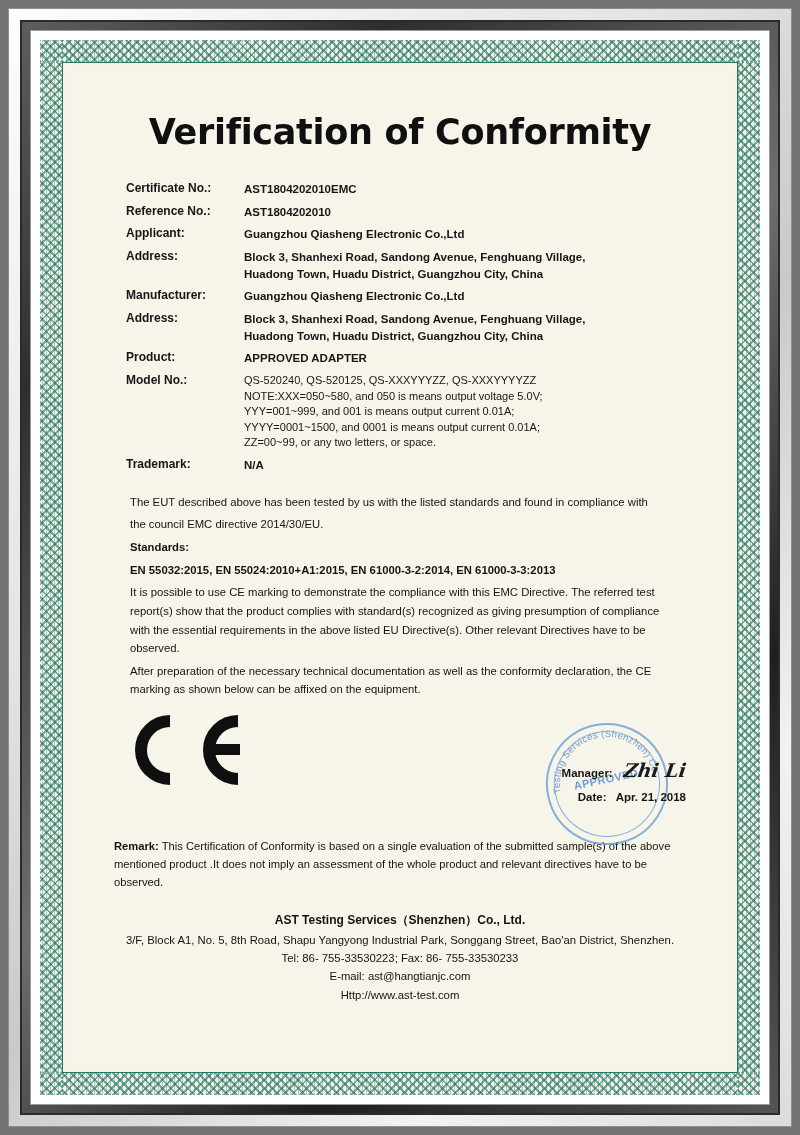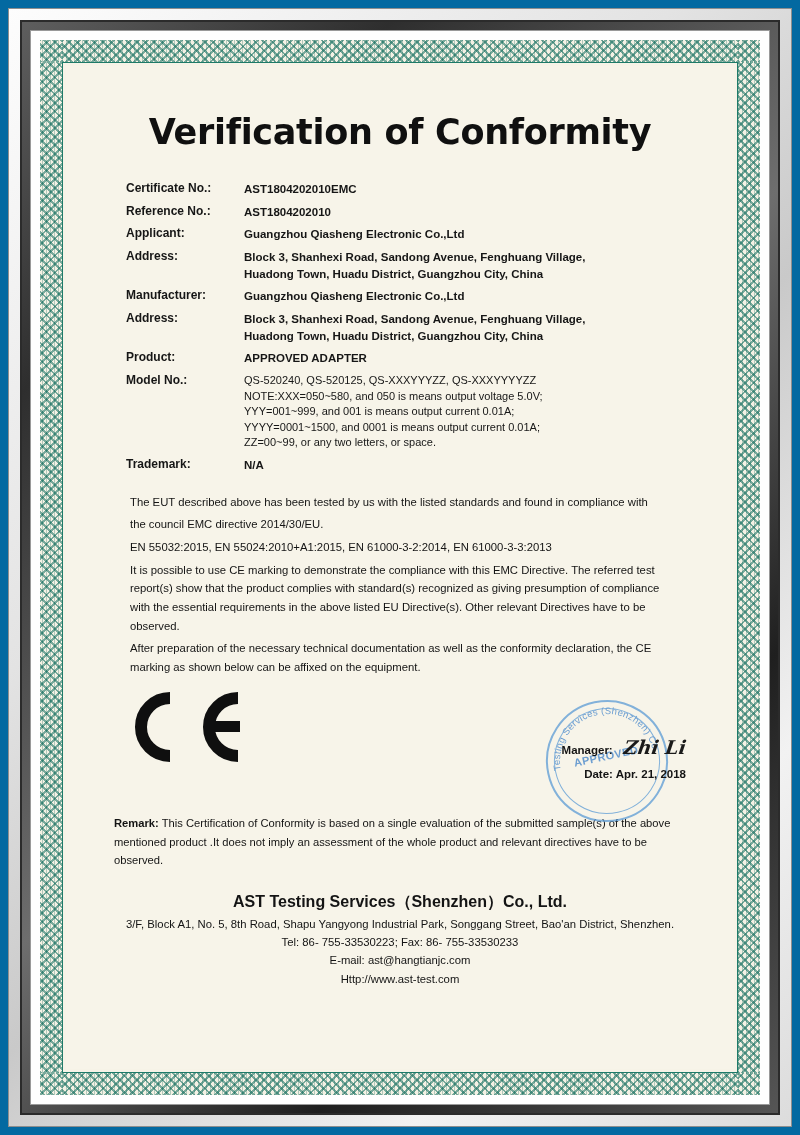--- a/index.html
+++ b/index.html
@@ -13,21 +13,21 @@
     font-family: "Liberation Sans", sans-serif;
     overflow: hidden;
   }
 
   
   .certificate {
     position: relative;
     width: 800px;
     height: 1135px;
     box-sizing: border-box;
-    background: #0369a1;
+    background: #737373;
   }
   .frame-outer {
     position: absolute;
     left: 8px; top: 8px; right: 8px; bottom: 8px;
     background: linear-gradient(135deg, #fdfdfd 0%, #e3e3e3 35%, #c9c9c9 55%, #f2f2f2 80%, #dcdcdc 100%);
     border: 1px solid #8e8e8e;
     box-sizing: border-box;
   }
   .frame-bevel {
     position: absolute;
@@ -114,21 +114,21 @@
 
   .body-text {
     margin: 16px 0 0 10px;
     font-size: 11.3px;
     line-height: 1.65;
     color: #141414;
     width: 94%;
   }
   .body-text p { margin: 0 0 4px 16px; }
   .std-head { font-weight: bold; margin-top: 6px; }
-  .std-list { font-weight: normal; }
+  .std-list { font-weight: bold; }
 
   .ce-block {
     position: relative;
     margin-top: 8px;
     height: 120px;
   }
   .ce-mark {
     position: absolute;
     left: 22px;
     top: 4px;
@@ -141,21 +141,21 @@
     position: absolute;
     right: 10px;
     top: 52px;
     width: 330px;
     text-align: right;
     font-size: 11.5px;
     color: #141414;
   }
   .sign-row { margin-bottom: 10px; font-weight: bold; }
   .sign-row .lbl { font-weight: bold; }
-  .sign-row .val { font-weight: bold; }
+  .sign-row .val { font-weight: bold; margin-left: 6px; }
   .handwriting {
     display: inline-block;
     font-family: "DejaVu Serif", serif;
     font-style: italic;
     font-size: 19px;
     color: #1a1a1a;
     transform: skewX(-8deg);
     margin-left: 8px;
   }
   .date-val { font-weight: bold; }
@@ -209,21 +209,21 @@
   }
   .remark b { font-weight: bold; }
 
   .footer {
     margin-top: 20px;
     text-align: center;
     font-size: 11.3px;
     line-height: 1.62;
     color: #141414;
   }
-  .footer .company { font-weight: bold; font-size: 16px; }
+  .footer .company { font-weight: bold; font-size: 12px; }
 </style>
 </head>
 <body>
 
 <div class="certificate">
   <div class="frame-outer"></div>
   <div class="frame-bevel"></div>
   <div class="frame-inner-line"></div>
   <div class="guilloche"></div>
   <div class="guilloche-inner"></div>
@@ -293,20 +293,21 @@
           <td class="value">
             <span class="line">N/A</span>
           </td>
         </tr>
       </tbody>
     </table>
 
     <div class="body-text">
       <p>The EUT described above has been tested by us with the listed standards and found in compliance with</p>
       <p>the council EMC directive 2014/30/EU.</p>
+      <p class="std-head">Standards:</p>
       <p class="std-list">EN 55032:2015, EN 55024:2010+A1:2015, EN 61000-3-2:2014, EN 61000-3-3:2013</p>
       <p>It is possible to use CE marking to demonstrate the compliance with this EMC Directive. The referred test report(s) show that the product complies with standard(s) recognized as giving presumption of compliance with the essential requirements in the above listed EU Directive(s). Other relevant Directives have to be observed.</p>
       <p>After preparation of the necessary technical documentation as well as the conformity declaration, the CE marking as shown below can be affixed on the equipment.</p>
     </div>
 
     <div class="ce-block">
 
       <div class="ce-mark">
         <svg width="120" height="78" viewBox="0 0 120 78" xmlns="http://www.w3.org/2000/svg">
           <path d="M44 10 A29 29 0 1 0 44 68" fill="none" stroke="#0f0f0f" stroke-width="12"></path>

